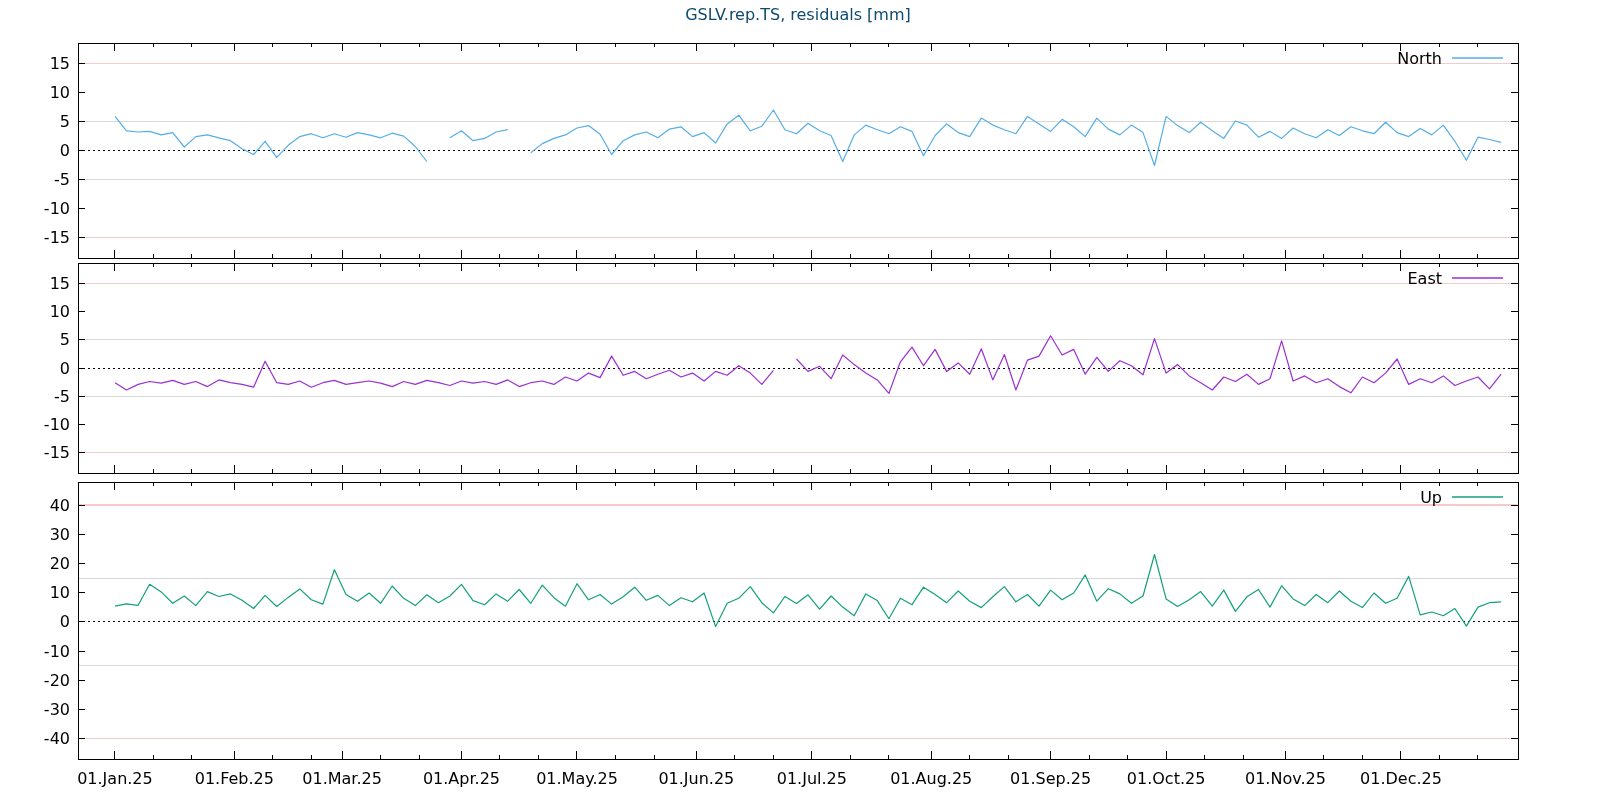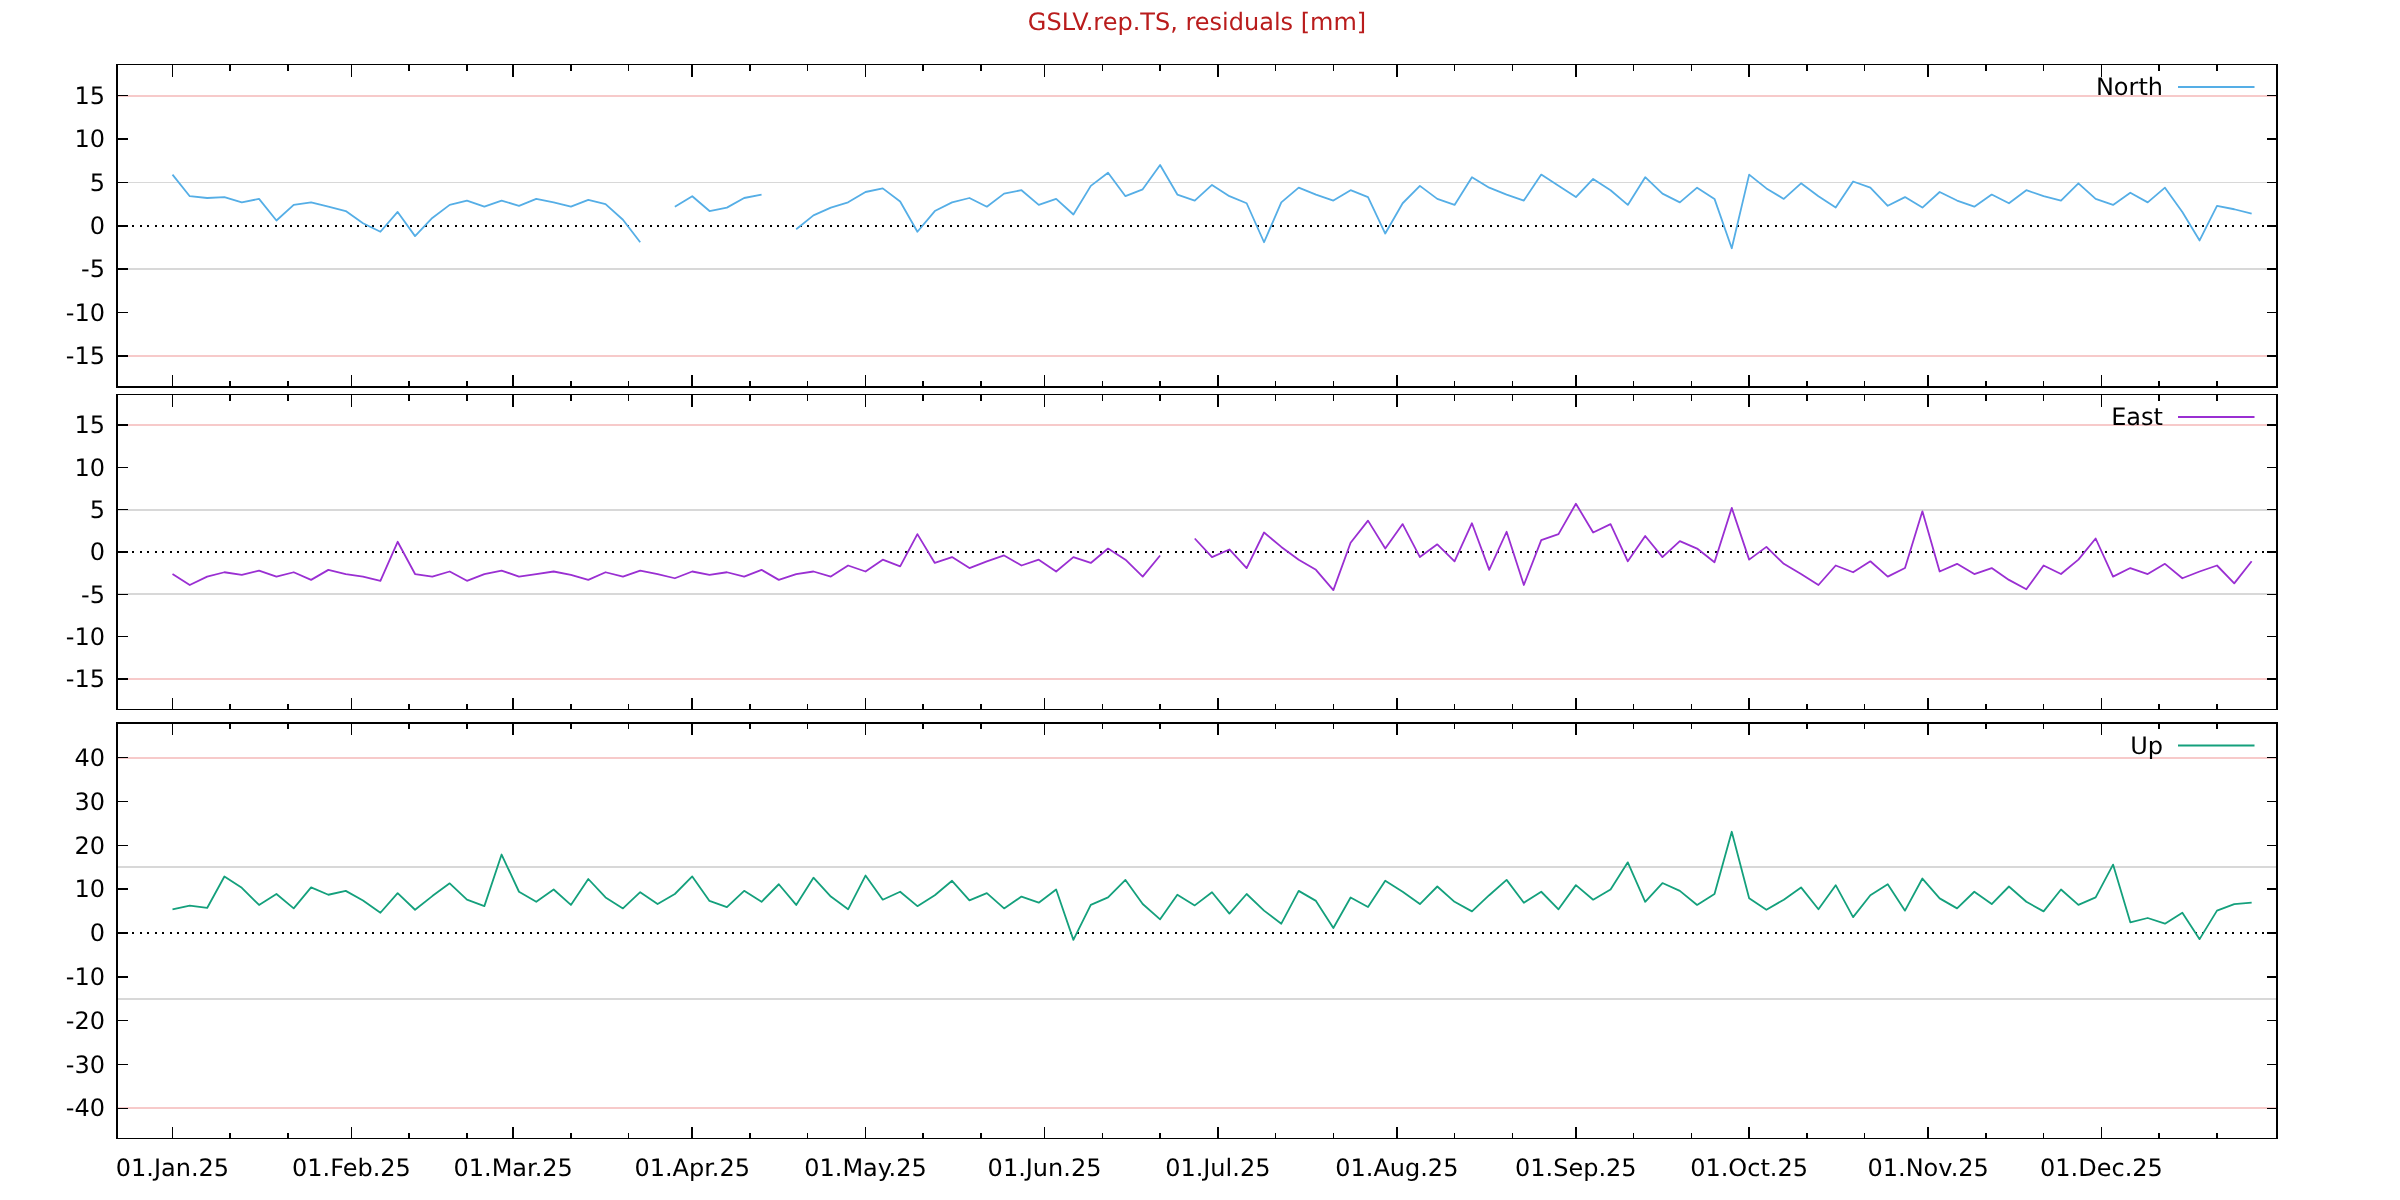--- a/index.html
+++ b/index.html
@@ -1,19 +1,19 @@
 <!DOCTYPE html>
 <html><head>
 <meta charset="utf-8">
 <style>
   html,body{margin:0;padding:0;background:#ffffff;}
   #page{position:relative;width:1600px;height:800px;background:#ffffff;
         font-family:"DejaVu Sans","Liberation Sans",sans-serif;overflow:hidden;}
   #chart-title{position:absolute;top:5px;left:0;width:1596px;text-align:center;
-        font-size:16px;color:#b91c1c;}
+        font-size:16px;color:#0c4a6e;}
   #plot{position:absolute;top:0;left:0;}
   text{font-family:"DejaVu Sans","Liberation Sans",sans-serif;}
 </style>
 </head>
 <body>
 
 <div id="page">
   <div id="chart-title">GSLV.rep.TS, residuals [mm]</div>
   <svg id="plot" width="1600" height="800" viewBox="0 0 1600 800">
       <g>

